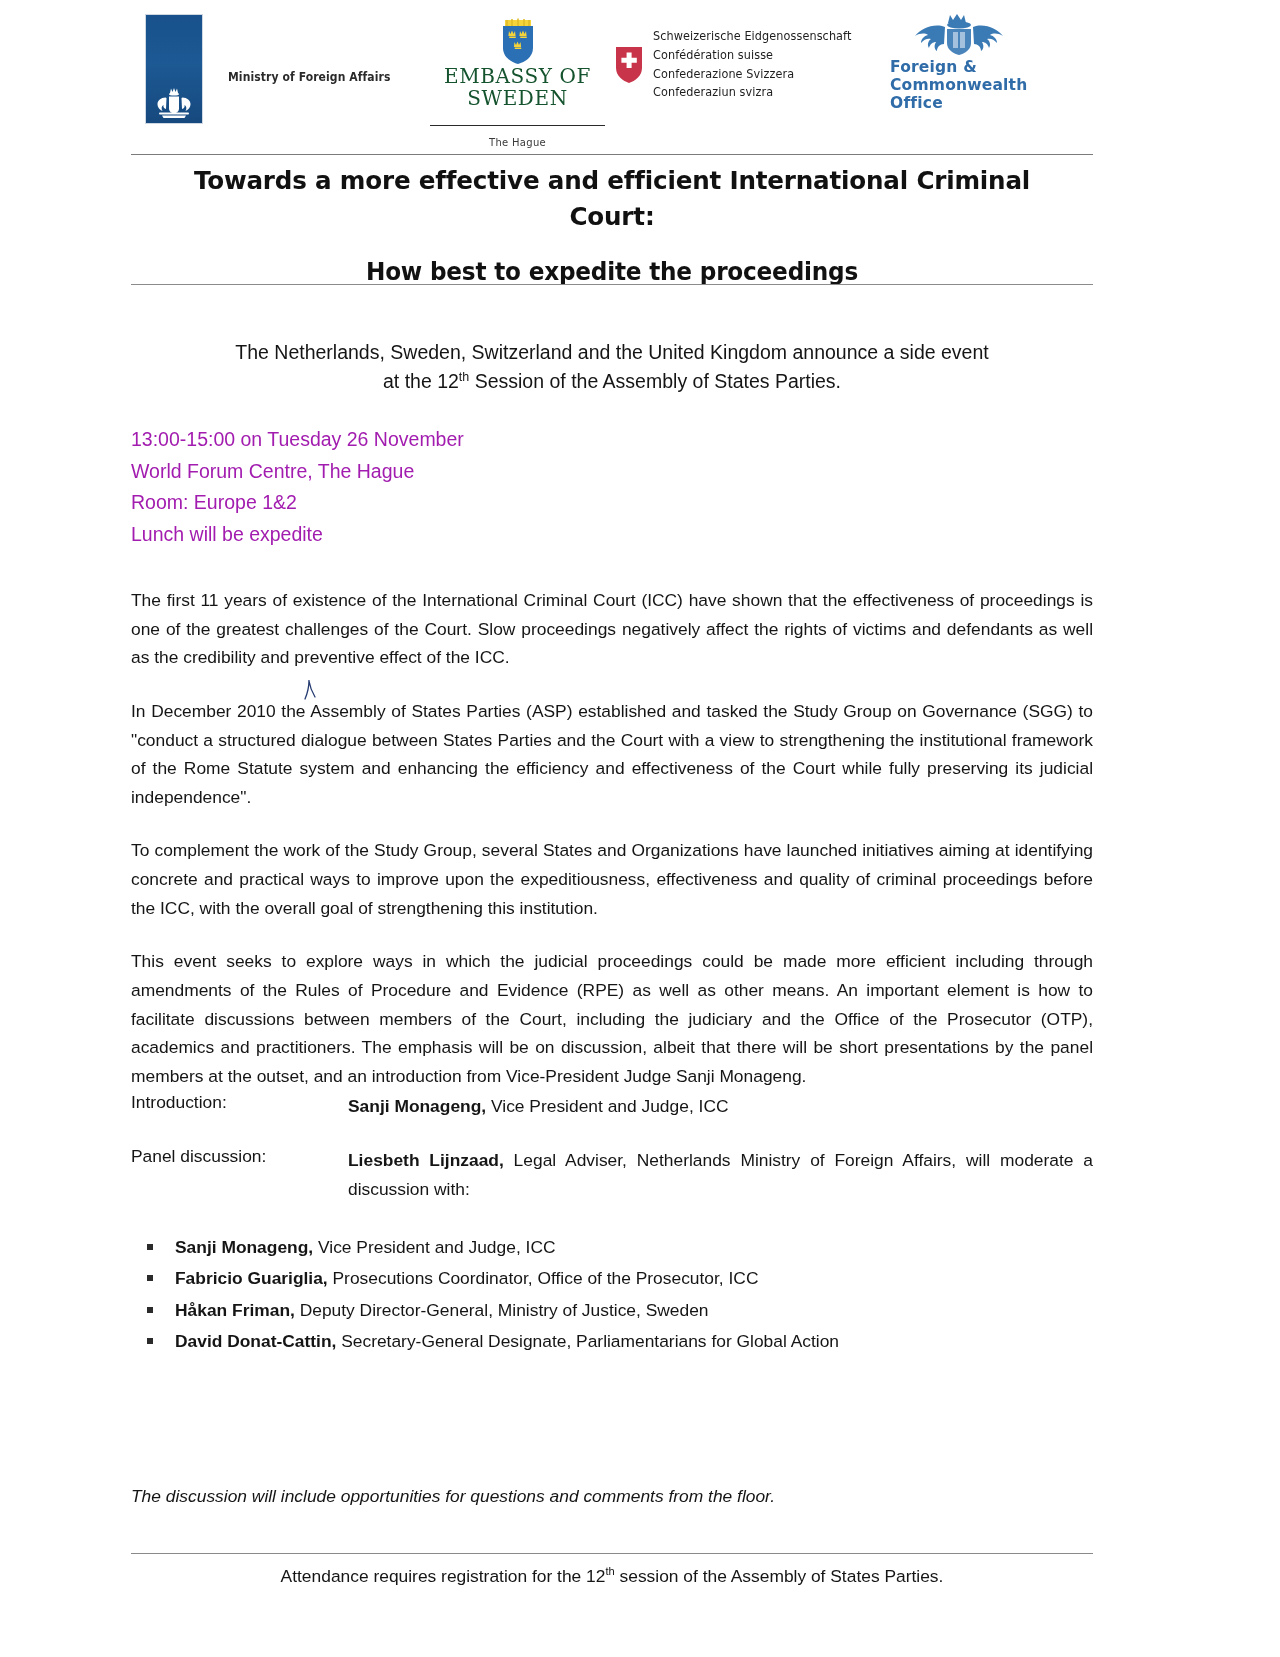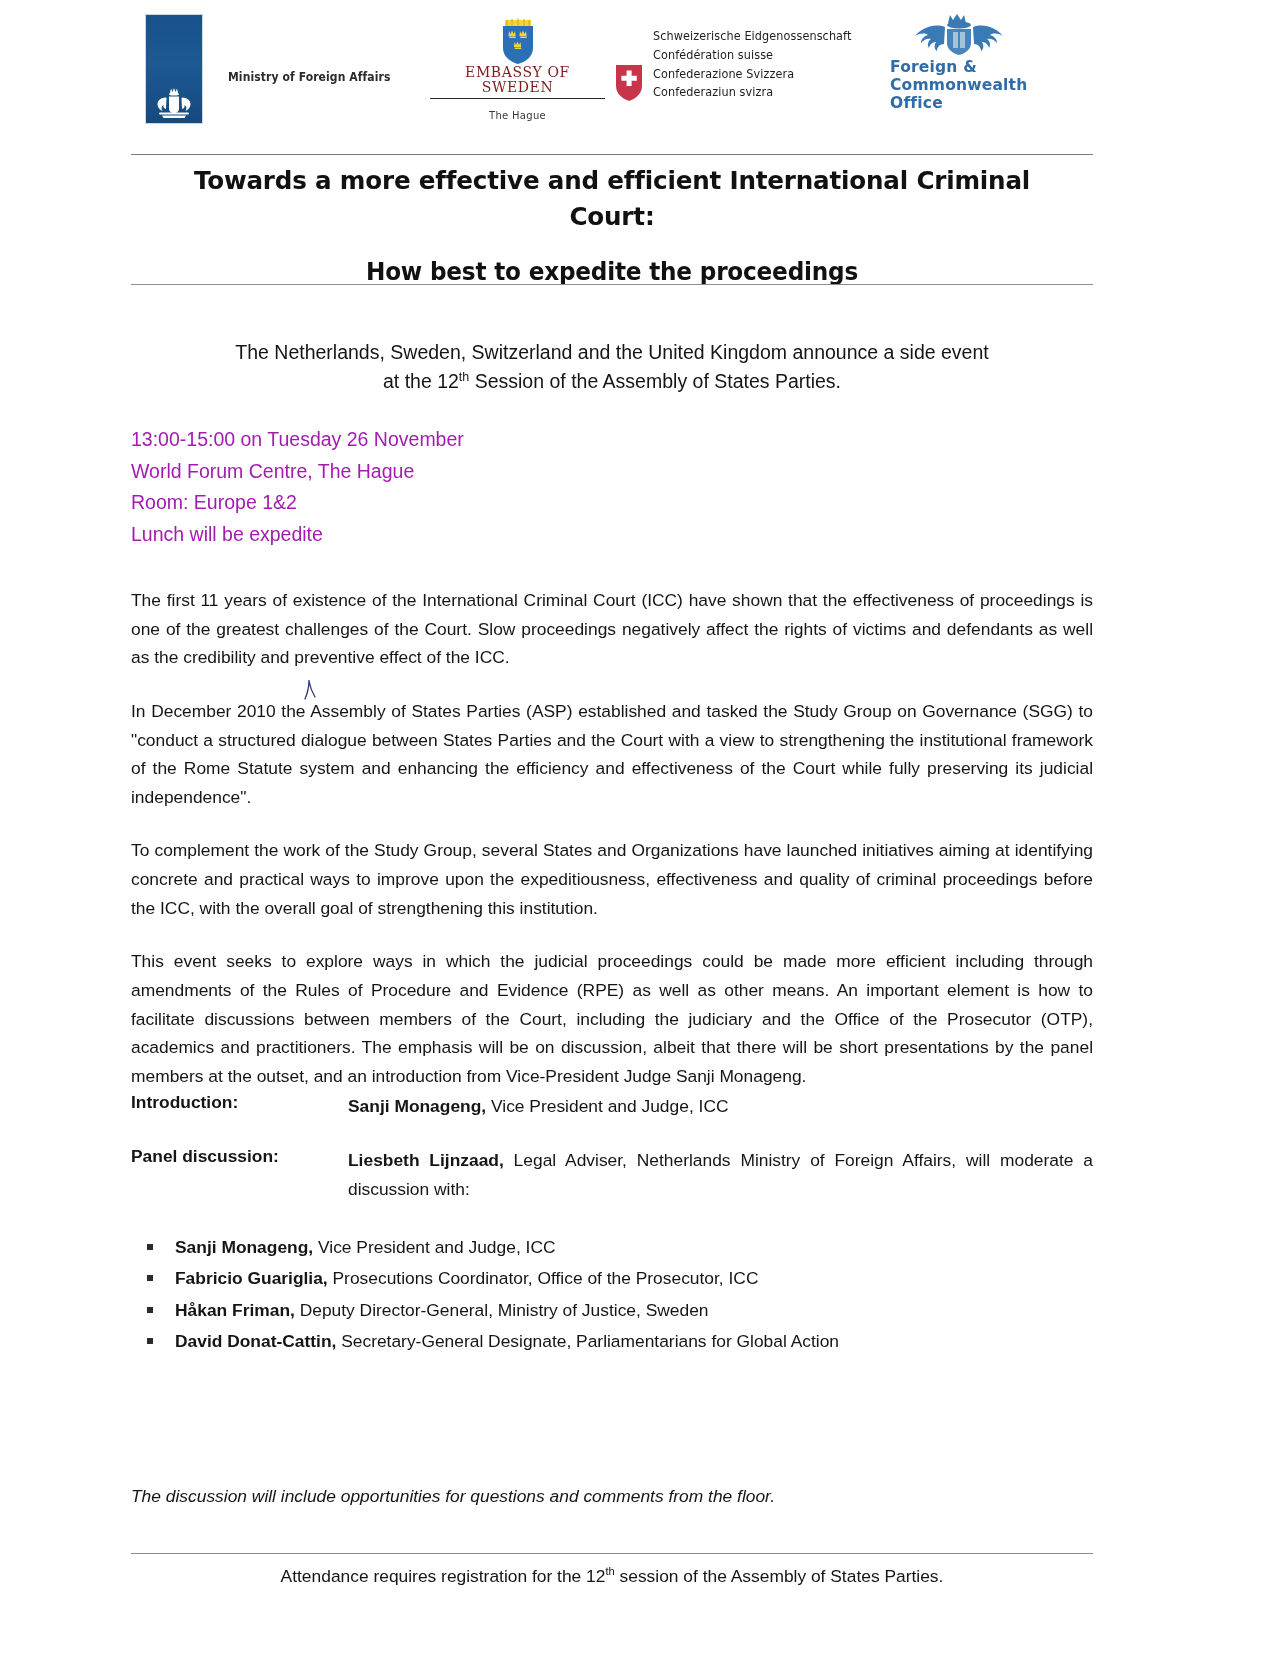--- a/index.html
+++ b/index.html
@@ -59,43 +59,43 @@
 
   
   .se-logo {
     position: absolute;
     left: 430px; top: 18px;
     width: 175px;
     text-align: center;
   }
   .se-shield { display:block; margin: 0 auto 1px; }
   .se-name {
-    font-size: 14px;
+    font-size: 20px;
     letter-spacing: .6px;
     font-family: "DejaVu Serif", serif;
-    color: #7f1d1d;
-    padding-bottom: 2px;
+    color: #14532d;
+    padding-bottom: 16px;
     border-bottom: 1.4px solid #2a2a2a;
     display: inline-block;
     line-height: 1.1;
   }
   .se-sub {
     margin-top: 11px;
     font-size: 10px;
     color: #3a3a3a;
     letter-spacing: .3px;
     font-family: "DejaVu Sans", sans-serif;
   }
 
   
   .ch-logo {
     position: absolute;
     left: 615px; top: 27px;
     display: flex;
-    align-items: flex-end;
+    align-items: center;
     gap: 10px;
   }
   .ch-lines {
     font-size: 11.6px;
     line-height: 1.62;
     color: #1d1d1d;
     font-family: "DejaVu Sans", sans-serif;
     letter-spacing: .1px;
     transform: scaleX(.97);
     transform-origin: left top;
@@ -204,21 +204,21 @@
     color: #151515;
   }
   .spk-row {
     display: flex;
     align-items: flex-start;
     margin-bottom: 26px;
   }
   .spk-label {
     width: 217px;
     flex: 0 0 217px;
-    font-weight: 700;
+    font-weight: 400;
   }
   .spk-body {
     flex: 1 1 auto;
     line-height: 1.63;
     text-align: justify;
   }
   .spk-body b { font-weight: 700; }
 
   
   .panel-list {

